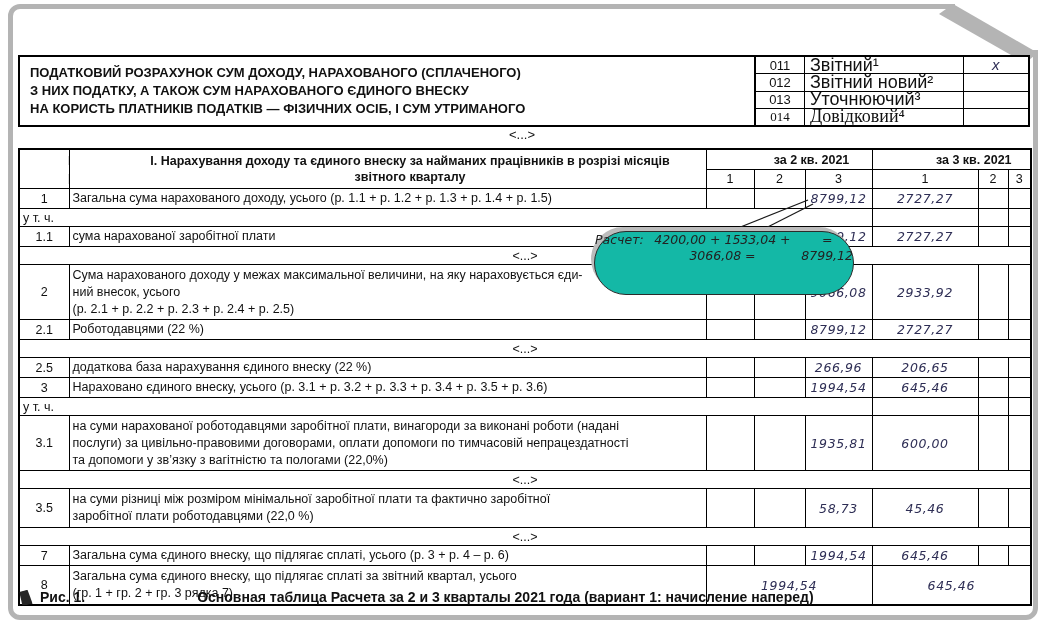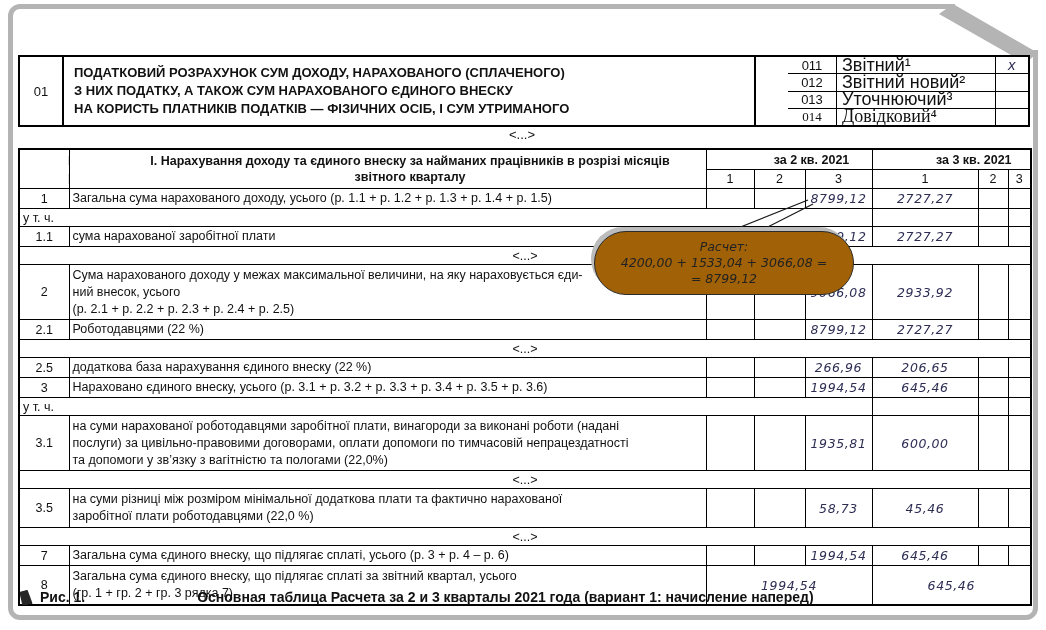--- a/index.html
+++ b/index.html
@@ -16,21 +16,21 @@
   .fold-svg{position:absolute;left:915px;top:0;width:131px;height:80px;}
 
   
   .top-block{
     position:absolute;left:18px;top:55px;width:1008px;height:68px;
     border:2px solid #000;display:flex;background:#fff;
   }
   .tb-code{width:42px;border-right:2px solid #000;display:flex;align-items:center;justify-content:center;font-size:13px;}
   .tb-title{flex:1;padding:20px 10px;display:flex;flex-direction:column;justify-content:center;font-weight:bold;font-size:13px;line-height:18px;}
   .tb-right{width:272px;border-left:2px solid #000;display:flex;flex-direction:column;}
-  .rt-row{flex:1;display:flex;border-bottom:1px solid #000;min-height:0;margin-left:32px;}
+  .rt-row{flex:1;display:flex;border-bottom:1px solid #000;min-height:0;}
   .rt-row:last-child{border-bottom:none;font-family:Liberation Serif, serif;}
   .rt-code{width:48px;border-right:1px solid #000;display:flex;align-items:center;justify-content:center;font-size:13px;}
   .rt-label{width:148px;border-right:1px solid #000;padding:0 5px;display:flex;align-items:center;font-size:18px;}
   .rt-mark{flex:1;display:flex;align-items:center;justify-content:center;}
 
   .ellipsis-line{position:absolute;left:18px;top:127px;width:1008px;text-align:center;font-size:13px;}
 
   
   .main-table{
     position:absolute;left:18px;top:148px;width:1012px;
@@ -53,44 +53,43 @@
   .rh1 td{height:19px;}
   .rh2 td{height:38px;}
   .rh3 td{height:54px;}
   .row-group td{height:17px;margin-left:7px;}
   .row-sep td{height:17px;}
 
   
   .leader-svg{position:absolute;left:0;top:0;width:1046px;height:630px;pointer-events:none;z-index:4;}
   .callout{
     position:absolute;left:594px;top:231px;width:258px;height:62px;z-index:5;
-    background:#a16207;border:1.5px solid #2b2b2b;border-radius:34px;
+    background:#14b8a6;border:1.5px solid #2b2b2b;border-radius:34px;
     box-shadow:-3px -4px 0 0 #bcbcbc;
-    display:flex;flex-direction:column;justify-content:center;text-align:center;
+    display:flex;flex-direction:row;justify-content:center;text-align:center;
     font-family:"DejaVu Sans",sans-serif;font-style:italic;font-size:12.5px;line-height:16px;color:#222;
   }
 
   
   .caption{position:absolute;left:20px;top:589px;width:1008px;display:flex;align-items:center;font-weight:bold;font-size:14px;}
   .caption-icon{width:12px;height:15px;background:#262626;transform:rotate(-7deg);margin-right:8px;clip-path:polygon(0 8%,70% 0,100% 100%,12% 100%);}
   .caption-text{margin-left:112px;}
 </style>
 </head>
 <body>
 
 <div class="sheet-frame"></div>
 <svg class="fold-svg" viewBox="0 0 131 80">
   <rect x="0" y="0" width="131" height="80" fill="#ffffff"></rect>
   <rect x="0" y="4" width="40" height="5" fill="#b4b4b4"></rect>
   <polygon points="38,4 123,53 110,63 24,14" fill="#b4b4b4"></polygon>
   <rect x="118" y="50" width="5" height="30" fill="#b4b4b4"></rect>
 </svg>
 
 <div class="top-block">
-  <div class="tb-code">01</div>
   <div class="tb-title">
     <div>ПОДАТКОВИЙ РОЗРАХУНОК СУМ ДОХОДУ, НАРАХОВАНОГО (СПЛАЧЕНОГО)</div>
     <div>З НИХ ПОДАТКУ, А ТАКОЖ СУМ НАРАХОВАНОГО ЄДИНОГО ВНЕСКУ</div>
     <div>НА КОРИСТЬ ПЛАТНИКІВ ПОДАТКІВ — ФІЗИЧНИХ ОСІБ, І СУМ УТРИМАНОГО</div>
   </div>
   <div class="tb-right" id="report-types">
       <div class="rt-row">
         <div class="rt-code">011</div>
         <div class="rt-label">Звітний¹</div>
         <div class="rt-mark hand">x</div>
@@ -254,21 +253,21 @@
         <td class="val">600,00</td>
         <td class="val"></td>
         <td class="val"></td>
       </tr>
       <tr class="row-sep">
         <td class="sep" colspan="8">&lt;...&gt;</td>
       </tr>
       <tr class="row-data rh2">
         <td class="code">3.5</td>
         <td class="desc">
-          <div>на суми різниці між розміром мінімальної додаткова плати та фактично нарахованої</div>
+          <div>на суми різниці між розміром мінімальної заробітної плати та фактично заробітної</div>
           <div>заробітної плати роботодавцями (22,0 %)</div>
         </td>
         <td class="val"></td>
         <td class="val"></td>
         <td class="val">58,73</td>
         <td class="val">45,46</td>
         <td class="val"></td>
         <td class="val"></td>
       </tr>
       <tr class="row-sep">

